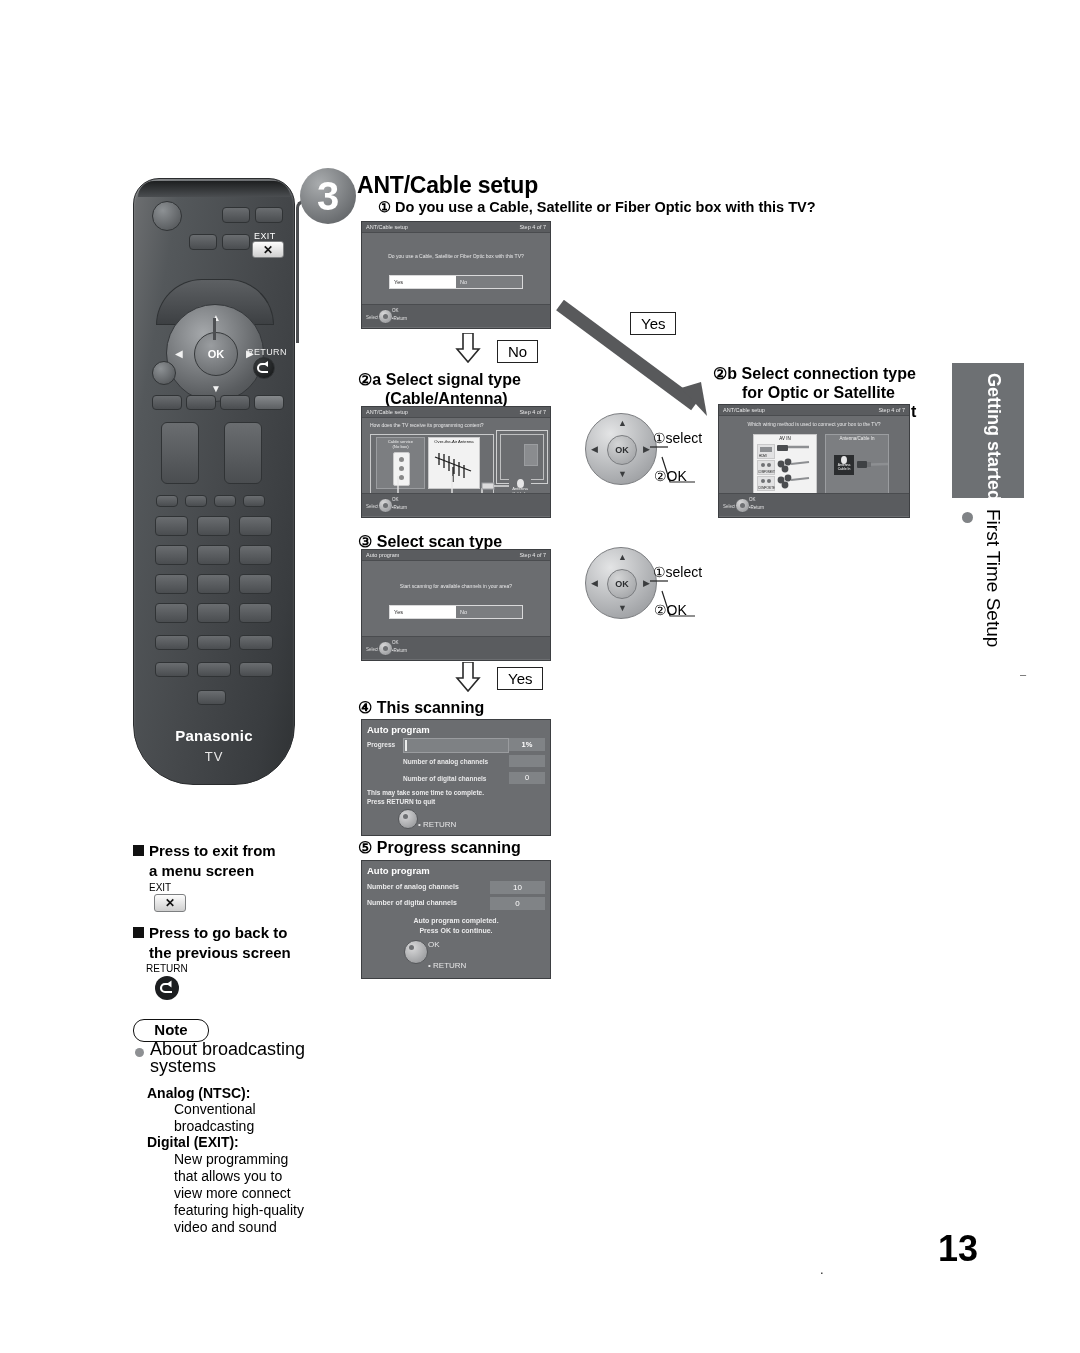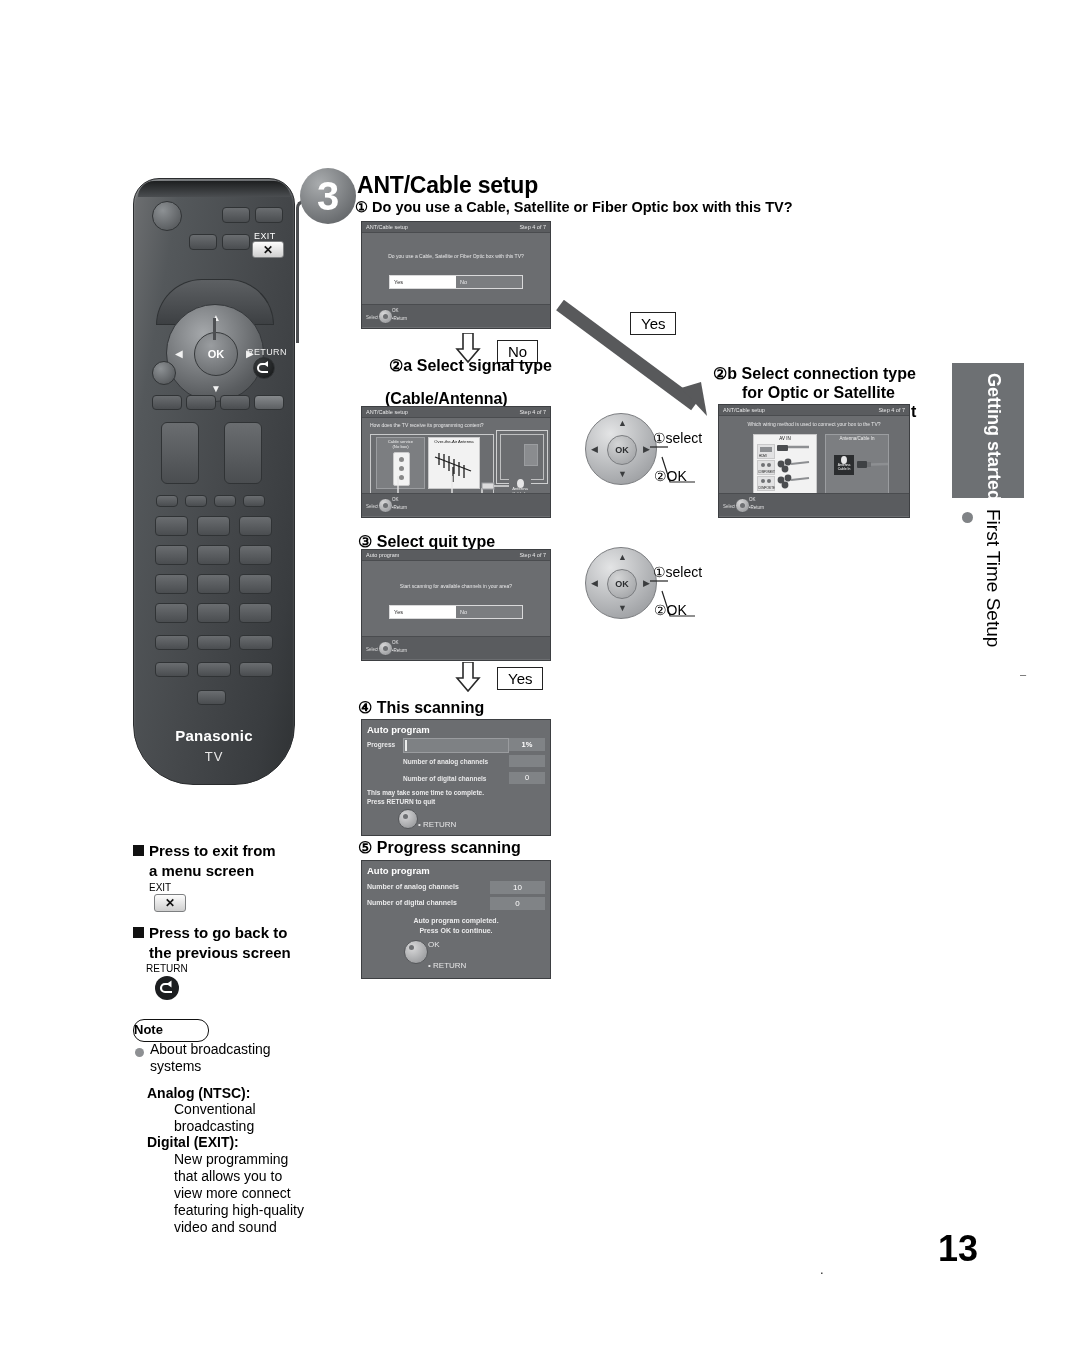--- a/index.html
+++ b/index.html
@@ -87,21 +87,21 @@
   #sidetab{left:952px;top:363px;width:72px;height:135px;background:#6d7073;}
   #sidetab span{display:block;transform:rotate(90deg);transform-origin:left top;
      position:absolute;left:52px;top:10px;white-space:nowrap;color:#fff;font-size:18px;font-weight:bold;}
   #sidetxt{left:952px;top:505px;width:72px;height:220px;}
   #sidetxt span{display:block;transform:rotate(90deg);transform-origin:left top;position:absolute;left:52px;top:4px;
      white-space:nowrap;font-size:19px;}
   .sidedot{position:absolute;left:962px;top:512px;width:11px;height:11px;border-radius:50%;background:#808386;}
 
   
   #notepill{left:133px;top:1019px;width:74px;height:21px;border:1.6px solid #111;border-radius:11px;
-     text-align:left;line-height:20px;font-size:13px;font-weight:bold;}
+     text-align:center;line-height:20px;font-size:15px;font-weight:bold;}
   .notedot{position:absolute;width:9px;height:9px;border-radius:50%;background:#8e9093;}
 
   .bullsq{display:inline-block;width:11px;height:11px;background:#111;margin-right:5px;vertical-align:0px;}
 
   #pageno{left:938px;top:1228px;font-size:36px;font-weight:bold;}
   #tinydash{left:1020px;top:668px;color:#555;font-size:11px;}
   #tinydot{left:820px;top:1262px;font-size:13px;color:#222;}
 </style>
 </head>
 <body>
@@ -172,21 +172,21 @@
 
   <div id="brandname">Panasonic</div>
   <div id="brandsub">TV</div>
 </div>
 
 <div id="leader2" class="abs"></div>
 <div class="abs" style="left:213px;top:318px;width:3px;height:22px;background:#4d4f52;"></div>
 
 <div id="badge" class="abs">3</div>
 <div class="abs h-title" style="left:357px;top:172px;">ANT/Cable setup</div>
-<div class="abs h-sub" style="left:355px;top:199px;width:560px;">
+<div class="abs h-sub" style="left:378px;top:199px;width:560px;">
   <span>①</span>
   <span>Do you use a Cable, Satellite or Fiber Optic box with this TV?</span>
 </div>
 
 <div class="tv abs" style="left:361px;top:221px;width:188px;height:106px;">
   <div class="tvbar">
     <span>ANT/Cable setup</span>
     <span>Step 4 of 7</span>
   </div>
   <div class="tvbody" style="height:94px;">
@@ -212,21 +212,21 @@
 <div class="ynbox abs" style="left:497px;top:340px;">No</div>
 
 <div class="abs" style="left:555px;top:300px;width:175px;height:120px;">
   <svg width="175" height="120" viewBox="0 0 175 120">
     <path d="M5 5 L140 105" stroke="#58595b" stroke-width="13" fill="none"></path>
     <path d="M126 88 L152 116 L146 82 Z" fill="#58595b"></path>
   </svg>
 </div>
 <div class="ynbox abs" style="left:630px;top:312px;">Yes</div>
 
-<div class="abs h-step" style="left:358px;top:356px;margin-left:31px;">
+<div class="abs h-step" style="left:358px;top:370px;">
   <span>②a</span>
   <span>Select signal type</span>
 </div>
 <div class="abs h-step" style="left:385px;top:390px;">(Cable/Antenna)</div>
 
 <div class="abs h-step" style="left:713px;top:364px;width:230px;line-height:19px;">
   <span>②b</span>
   <span>Select connection type</span><br>
   <span style="margin-left:29px;">for Optic or Satellite</span><br>
   <span style="margin-left:29px;">box and go to</span>
@@ -374,21 +374,21 @@
       <div class="lbl">Select</div>
       <div class="padmini"></div>
       <div class="ok">OK</div>
       <div class="rt">•<span>Return</span></div>
     </div>
   </div>
 </div>
 
 <div class="abs h-step" style="left:358px;top:532px;">
   <span>③</span>
-  <span>Select quit type</span>
+  <span>Select scan type</span>
 </div>
 
 <div class="tv abs" style="left:361px;top:549px;width:188px;height:110px;">
   <div class="tvbar">
     <span>Auto program</span>
     <span>Step 4 of 7</span>
   </div>
   <div class="tvbody" style="height:98px;">
     <div class="tvq" style="padding-top:22px;">Start scanning for available channels in your area?</div>
     <div class="ynrow" style="top:44px;width:132px;">
@@ -489,21 +489,21 @@
 <div class="abs" style="left:146px;top:963px;font-size:10px;">RETURN</div>
 <div class="abs" style="left:155px;top:976px;width:24px;height:24px;border-radius:50%;background:#1c1e20;">
   <svg width="24" height="24" viewBox="0 0 24 24">
       <path d="M15 8 H10 a4 4 0 1 0 0 8 h7" stroke="#fff" stroke-width="2.2" fill="none"></path>
       <path d="M16.5 4.5 L16.5 11.5 L11.5 8 Z" fill="#fff"></path>
     </svg>
 </div>
 
 <div id="notepill" class="abs">Note</div>
 <div class="notedot abs" style="left:135px;top:1048px;"></div>
-<div class="abs" style="left:150px;top:1041px;font-size:14px;line-height:17px;width:160px;">
+<div class="abs" style="left:150px;top:1041px;font-size:18px;line-height:17px;width:160px;">
   <span>About broadcasting</span><br>
   <span>systems</span>
 </div>
 <div class="abs" style="left:147px;top:1085px;font-size:14px;font-weight:bold;">Analog (NTSC):</div>
 <div class="abs" style="left:174px;top:1101px;font-size:14px;line-height:17px;">
   <span>Conventional</span><br>
   <span>broadcasting</span>
 </div>
 <div class="abs" style="left:147px;top:1134px;font-size:14px;font-weight:bold;">Digital (EXIT):</div>
 <div class="abs" style="left:174px;top:1151px;font-size:14px;line-height:17px;">

